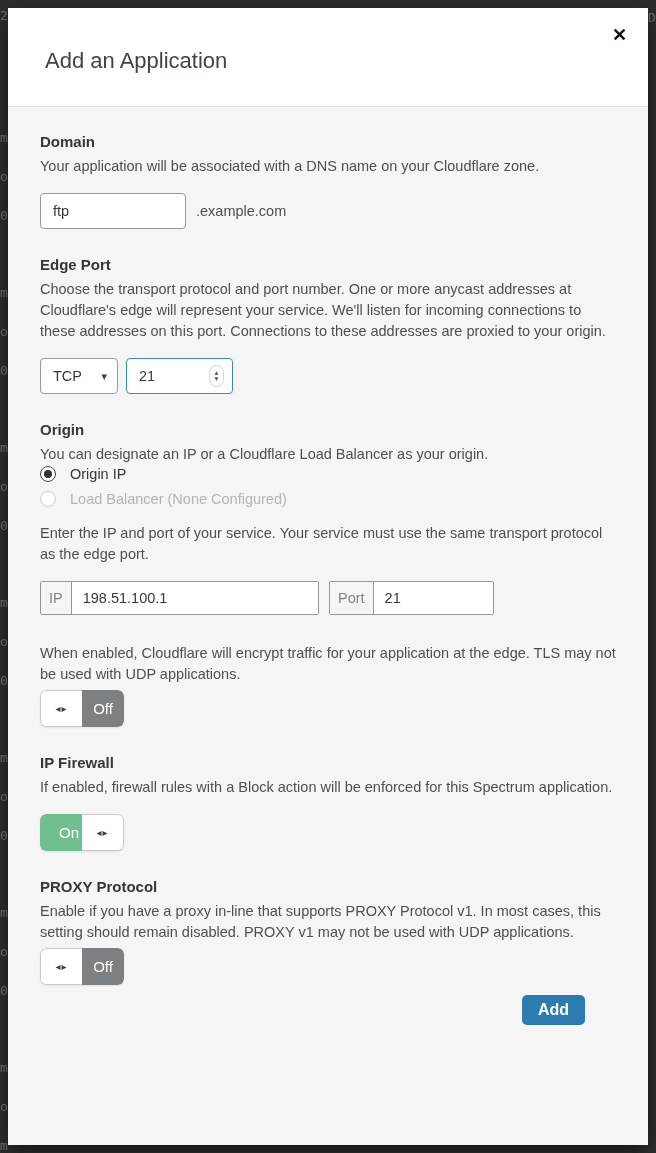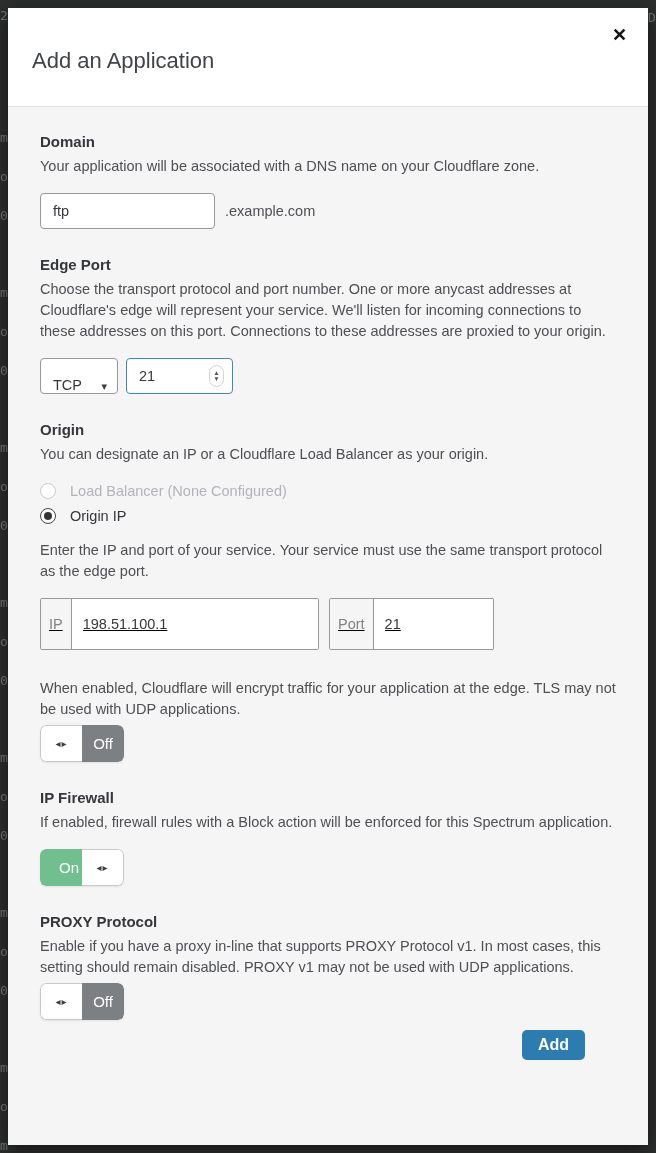--- a/index.html
+++ b/index.html
@@ -26,21 +26,21 @@
     position:absolute; left:8px; top:8px; width:640px; height:1137px;
     background:#f5f5f6;
     box-shadow:0 6px 18px rgba(0,0,0,.55);
     overflow:hidden;
   }
   .modal-header {
     position:relative; height:99px; background:#ffffff;
     border-bottom:1px solid #e2e2e2;
   }
   .modal-title {
-    position:absolute; left:24px; top:40px;
+    position:absolute; left:37px; top:40px;
     font-size:22px; font-weight:400; color:#404347;
   }
   .close-btn {
     position:absolute; right:17px; top:14px;
     font-size:18px; font-weight:700; color:#121212;
     background:none; border:none; cursor:pointer; line-height:1;
     padding:4px;
   }
 
   .modal-body { padding:26px 32px 0 32px; }
@@ -48,27 +48,27 @@
   .section-label { font-size:15px; font-weight:700; color:#35373b; margin-bottom:6px; }
   .desc { font-size:14.5px; color:#4d4f53; line-height:21px; margin-bottom:16px; max-width:578px; }
 
   
   .text-input {
     height:36px; background:#fff; border:1px solid #989898; border-radius:4px;
     font-family:"Liberation Sans", sans-serif;
     font-size:14.5px; color:#36383c; padding:0 12px; outline:none;
   }
   .domain-row { display:flex; align-items:center; margin-bottom:27px; }
-  .domain-input { width:175px; }
+  .domain-input { width:146px; }
   .suffix { font-size:14.5px; color:#4d4f53; margin-left:10px; }
 
   .edgeport-row { display:flex; align-items:center; margin-top:14px; margin-bottom:27px; }
   .select {
     width:78px; height:36px; background:#fff; border:1px solid #989898; border-radius:4px;
-    display:flex; align-items:flex-end; justify-content:space-between;
+    display:flex; align-items:center; justify-content:space-between;
     padding:0 10px 0 12px; font-size:14.5px; color:#36383c; cursor:pointer;
   }
   .select .caret { font-size:11px; color:#3c3e42; }
   .number-input {
     width:107px; height:36px; margin-left:8px; background:#fff;
     border:1px solid #4287b9; border-radius:4px;
     display:flex; align-items:center; padding:0 8px 0 12px;
   }
   .number-input input {
     border:none; outline:none; width:100%; font-size:14.5px; color:#36383c;
@@ -92,22 +92,22 @@
     border-radius:50%; background:#343438;
   }
   .radio-circle.disabled { border-color:#cbcbd0; }
   .radio-label { font-size:14.5px; color:#36383c; }
   .radio-label.disabled { color:#b3b3b9; }
   .radio-group { margin-bottom:16px; }
 
   
   .ipport-row { display:flex; margin-top:16px; margin-bottom:28px; }
   .input-group {
-    display:flex; height:52px; border:1px solid #989898; border-radius:2px;
-    background:#fff; overflow:hidden;text-decoration:underline;
+    display:flex; height:34px; border:1px solid #989898; border-radius:2px;
+    background:#fff; overflow:hidden;
   }
   .input-addon {
     background:#f5f5f6; border-right:1px solid #989898; color:#808287;
     font-size:14.5px; display:flex; align-items:center; justify-content:center;
     padding:0 8px;
   }
   .input-group input {
     border:none; outline:none; font-size:14.5px; color:#36383c; padding:0 11px;
     font-family:"Liberation Sans", sans-serif;
   }
@@ -206,30 +206,30 @@
           <span class="spinner">
             <span>▲</span>
             <span>▼</span>
           </span>
         </div>
       </div>
     </div>
 
     <div class="section">
       <div class="section-label">Origin</div>
-      <p class="desc" style="margin-bottom:18px;">You can designate an IP or a Cloudflare Load Balancer as your origin.</p>
+      <p class="desc" style="margin-bottom:1px;">You can designate an IP or a Cloudflare Load Balancer as your origin.</p>
 
       <div class="radio-group">
+        <div class="radio-row">
+          <span class="radio-circle checked"></span>
+          <span class="radio-label">Origin IP</span>
+        </div>
         <div class="radio-row">
           <span class="radio-circle disabled"></span>
           <span class="radio-label disabled">Load Balancer (None Configured)</span>
-        </div>
-        <div class="radio-row">
-          <span class="radio-circle checked"></span>
-          <span class="radio-label">Origin IP</span>
         </div>
       </div>
 
       <p class="desc" style="margin-bottom:0;">Enter the IP and port of your service. Your service must use the same transport protocol as the edge port.</p>
 
       <div class="ipport-row">
         <div class="input-group ip-group">
           <span class="input-addon">IP</span>
           <input value="198.51.100.1" style="">
         </div>

